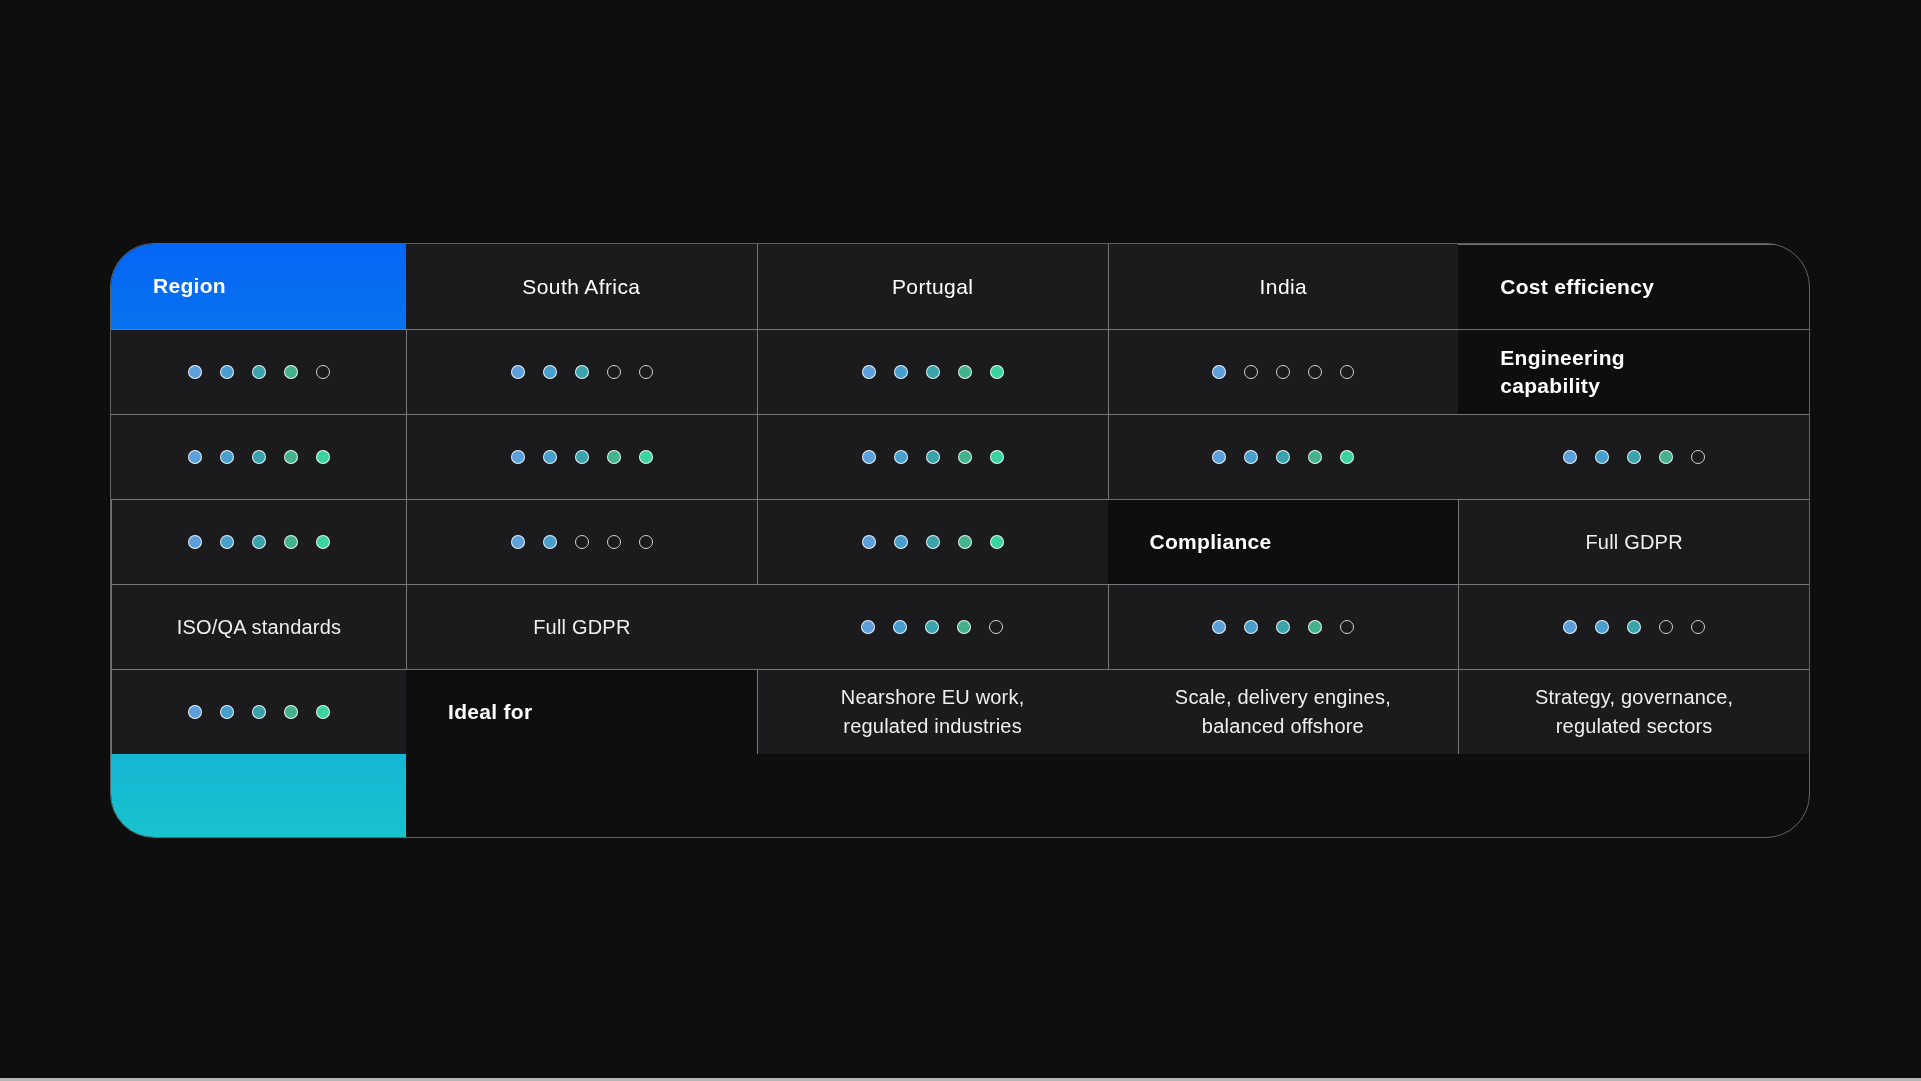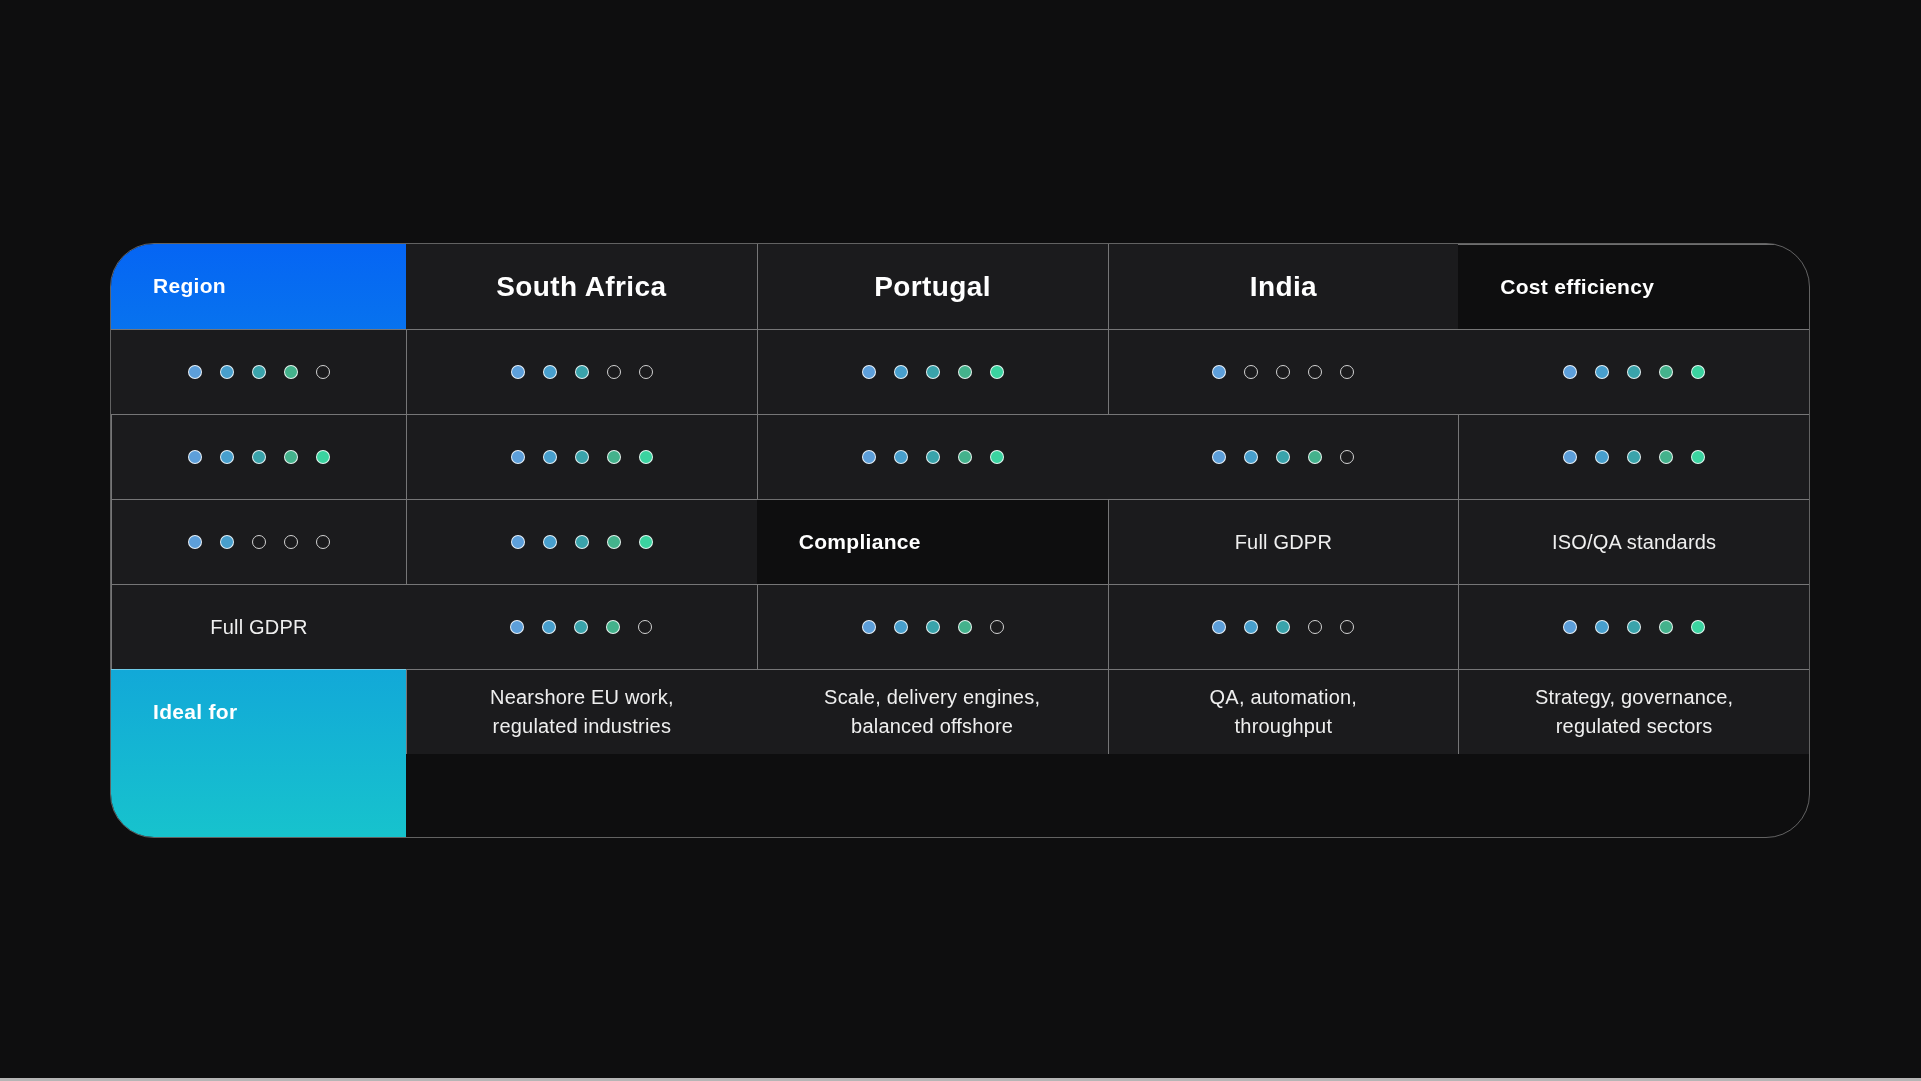--- a/index.html
+++ b/index.html
@@ -41,21 +41,21 @@
     padding-left: 42px;
     background: transparent;
   }
   .label-cell .label-text {
     font-size: 21px; font-weight: 600;
     letter-spacing: 0.3px; line-height: 1.35;
     max-width: 205px; white-space: pre-line;
   }
   .data-cell { background: #1b1b1d; }
   .header-cell .header-text {
-    font-size: 28px; font-weight: 700; letter-spacing: 0.4px;
+    font-size: 21px; font-weight: 400; letter-spacing: 0.4px;
   }
   .cell-text {
     font-size: 20px; font-weight: 400; letter-spacing: 0.2px;
     color: #efefef; text-align: center;
     line-height: 1.45; white-space: pre-line;
   }
   .dots { display: inline-flex; gap: 18px; align-items: center; }
   .dot {
     width: 14px; height: 14px; border-radius: 50%;
     box-sizing: border-box;
@@ -123,20 +123,24 @@
       </div>
       <div class="cell data-cell rule-top rule-left" style="background: rgb(27, 27, 29);">
         <span class="dots">
           <span class="dot filled" style="background: rgb(93, 159, 218);"></span>
           <span class="dot empty" style="border-color: rgb(210, 210, 210);"></span>
           <span class="dot empty" style="border-color: rgb(210, 210, 210);"></span>
           <span class="dot empty" style="border-color: rgb(210, 210, 210);"></span>
           <span class="dot empty" style="border-color: rgb(210, 210, 210);"></span>
         </span>
       </div>
+      <div class="cell label-cell rule-top">
+        <span class="label-text">Engineering
+capability</span>
+      </div>
       <div class="cell data-cell rule-top" style="background: rgb(27, 27, 29);">
         <span class="dots">
           <span class="dot filled" style="background: rgb(93, 159, 218);"></span>
           <span class="dot filled" style="background: rgb(72, 159, 205);"></span>
           <span class="dot filled" style="background: rgb(58, 163, 171);"></span>
           <span class="dot filled" style="background: rgb(68, 178, 140);"></span>
           <span class="dot filled" style="background: rgb(59, 211, 160);"></span>
         </span>
       </div>
       <div class="cell data-cell rule-top rule-left" style="background: rgb(27, 27, 29);">
@@ -255,23 +259,19 @@
       </div>
       <div class="cell data-cell rule-top rule-left" style="background: rgb(27, 27, 29);">
         <span class="cell-text">Nearshore EU work,
 regulated industries</span>
       </div>
       <div class="cell data-cell rule-top" style="background: rgb(27, 27, 29);">
         <span class="cell-text">Scale, delivery engines,
 balanced offshore</span>
       </div>
       <div class="cell data-cell rule-top rule-left" style="background: rgb(27, 27, 29);">
-        <span class="cell-text">QA, automation,
-throughput</span>
-      </div>
-      <div class="cell data-cell rule-top rule-left" style="background: rgb(27, 27, 29);">
         <span class="cell-text">Strategy, governance,
 regulated sectors</span>
       </div>
     </div>
 
   <div class="bottom-edge-line" style="background: rgb(200, 200, 200);"></div>
 </div>
 
 </body></html>

